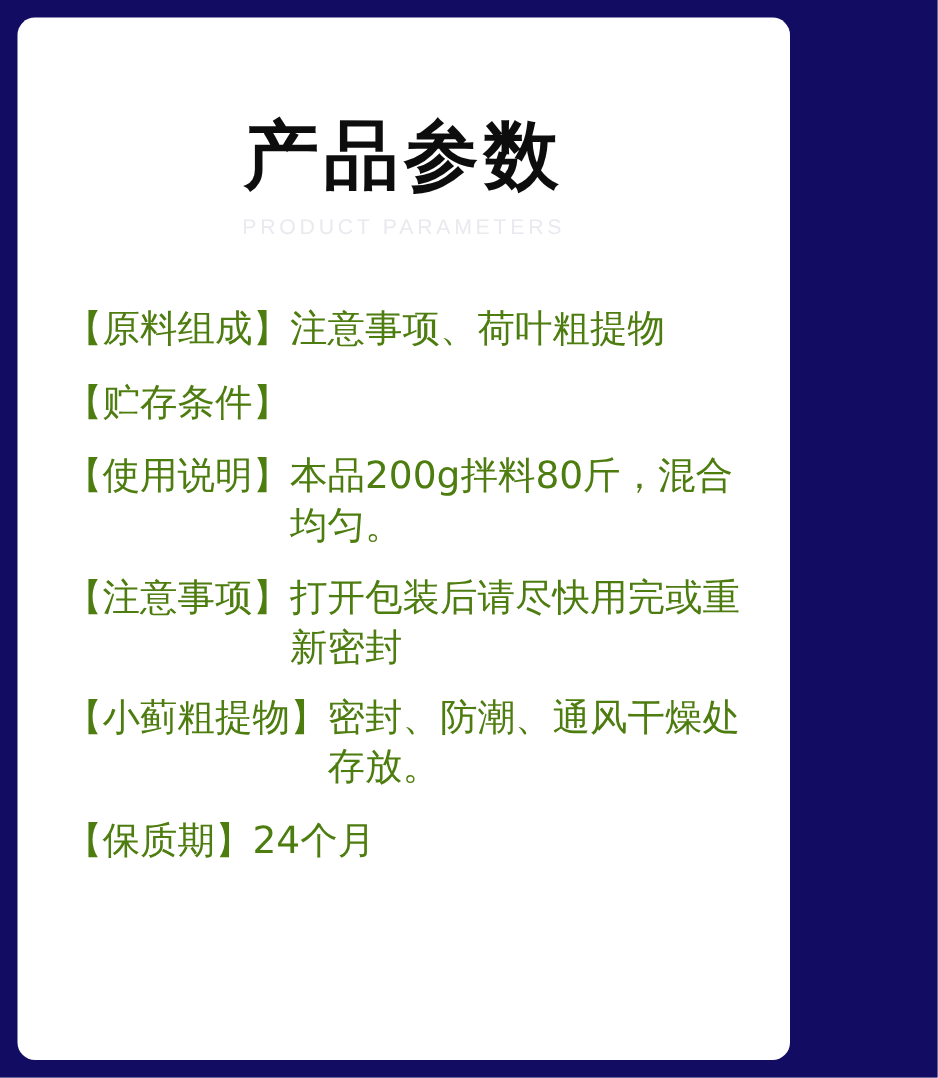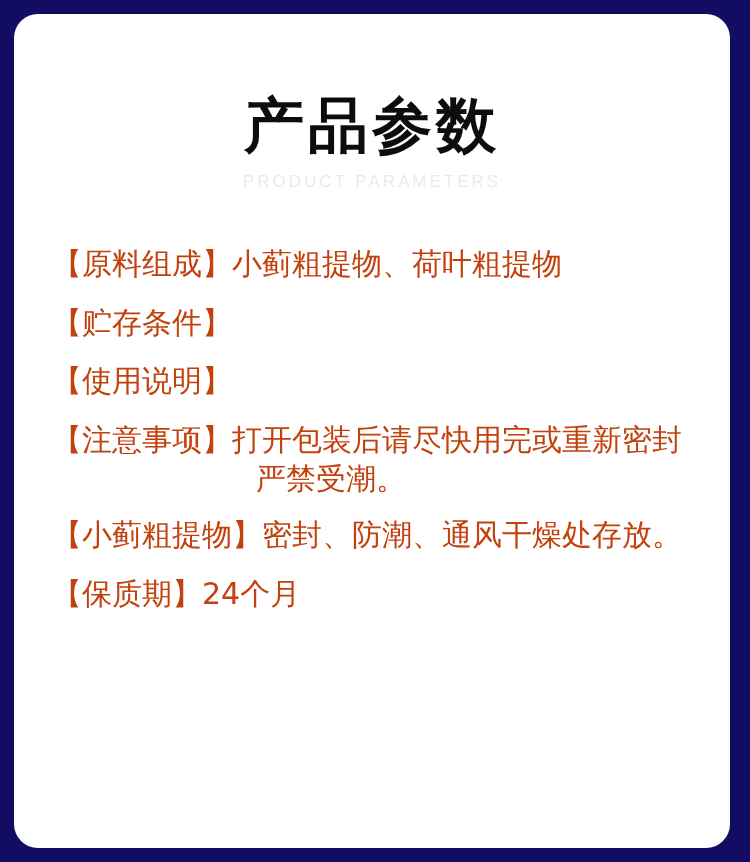--- a/index.html
+++ b/index.html
@@ -16,24 +16,24 @@
   .poster {
     position: relative;
     width: 750px;
     height: 862px;
     background: #130c63;
     box-sizing: border-box;
     padding: 14px;
   }
   .card {
     position: relative;
-    width: 716px;
+    width: 618px;
     height: 834px;
     background: #ffffff;
-    border-radius: 24px;
+    border-radius: 14px;
     box-sizing: border-box;
     overflow: hidden;
   }
   .title {
     text-align: center;
     font-size: 60px;
     font-weight: bold;
     letter-spacing: 4px;
     color: #0d0d0d;
     margin-top: 78px;
@@ -52,21 +52,21 @@
   .spec-list {
     margin: 52px 0 0 0;
     padding: 0 28px 0 38px;
   }
   .spec-row {
     display: flex;
     align-items: flex-start;
     margin-bottom: 19px;
     font-size: 30px;
     line-height: 1.32;
-    color: #c2410c;
+    color: #4d7c0f;
     font-family: "DejaVu Sans", "Liberation Sans", sans-serif;
   }
   .spec-label {
     white-space: nowrap;
     font-weight: 500;
     letter-spacing: 0px;
   }
   .spec-value {
     flex: 1;
     letter-spacing: 0px;
@@ -83,36 +83,36 @@
 <div class="poster">
   <div class="card">
 
     <div class="title">产品参数</div>
     <div class="subtitle">PRODUCT PARAMETERS</div>
 
     <div class="spec-list">
 
       <div class="spec-row">
         <span class="spec-label">【原料组成】</span>
-        <span class="spec-value">小蓟粗提物、荷叶粗提物</span>
+        <span class="spec-value">注意事项、荷叶粗提物</span>
       </div>
 
       <div class="spec-row">
         <span class="spec-label">【贮存条件】</span>
       </div>
 
       <div class="spec-row">
         <span class="spec-label">【使用说明】</span>
+        <span class="spec-value">本品200g拌料80斤，混合均匀。</span>
       </div>
 
       <div class="spec-row tight">
         <span class="spec-label">【注意事项】</span>
         <span class="spec-value">
           <span>打开包装后请尽快用完或重新密封</span>
-          <span class="line2">严禁受潮。</span>
         </span>
       </div>
 
 
       <div class="spec-row">
         <span class="spec-label">【小蓟粗提物】</span>
         <span class="spec-value">密封、防潮、通风干燥处存放。</span>
       </div>
 
       <div class="spec-row">

